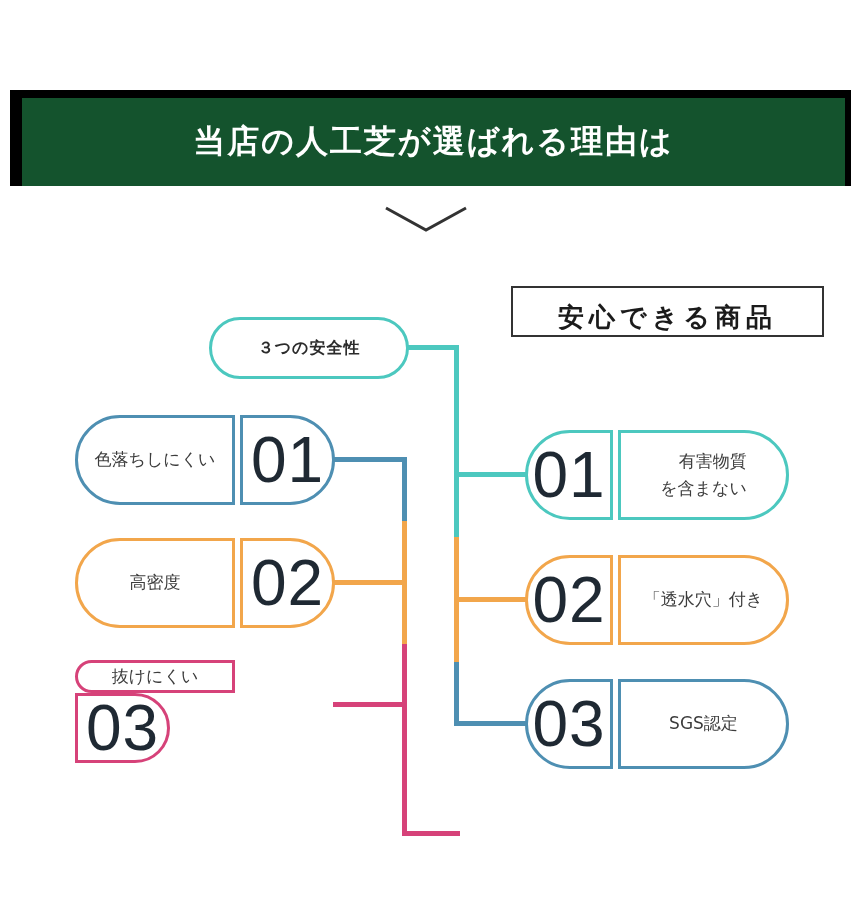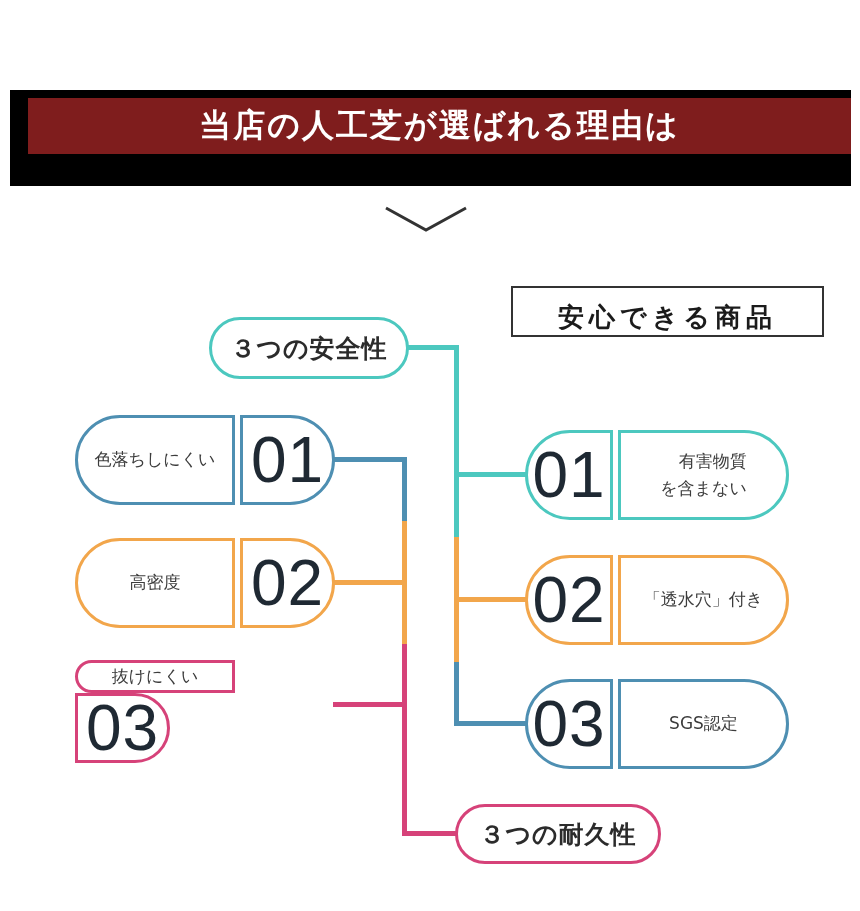--- a/index.html
+++ b/index.html
@@ -1,35 +1,35 @@
 <!DOCTYPE html>
 <html><head>
 <meta charset="utf-8">
 <style>
   * { margin:0; padding:0; box-sizing:border-box; }
   body { background:#fff; font-family:"DejaVu Sans","Liberation Sans",sans-serif; }
   .stage { position:relative; width:860px; height:911px; margin:0 auto; background:#fff; overflow:hidden; }
 
   
   .banner-back { position:absolute; left:10px; top:90px; width:841px; height:96px; background:#000; }
-  .banner { position:absolute; left:28px; top:98px; width:823px; height:56px; background:#7f1d1d;
+  .banner { position:absolute; left:22px; top:98px; width:823px; height:88px; background:#14532d;
             display:flex; align-items:center; justify-content:center; }
   .banner-title { color:#ffffff; font-size:32px; font-weight:bold; letter-spacing:2px; white-space:nowrap; }
 
   
   .chevron { position:absolute; left:383px; top:202px; }
 
   
   .safe-box { position:absolute; left:511px; top:286px; width:313px; height:51px; border:2px solid #333;
               background:#fff; display:flex; align-items:flex-end; justify-content:center; }
   .safe-box span { font-size:26px; font-weight:600; letter-spacing:5px; color:#1b1b1b; white-space:nowrap; }
 
   
   .group-pill { position:absolute; background:#fff; display:flex; align-items:center; justify-content:center; z-index:3; }
-  .group-pill span { font-size:25px; font-weight:bold; letter-spacing:1px; color:#2b2b2b; white-space:nowrap; }
+  .group-pill span { font-size:16px; font-weight:bold; letter-spacing:1px; color:#2b2b2b; white-space:nowrap; }
   .safety-pill { left:209px; top:317px; width:200px; height:62px; border:3px solid #4cc8bf; border-radius:34px; }
   .durability-pill { left:455px; top:804px; width:206px; height:60px; border:3px solid #d64279; border-radius:32px; }
 
   
   .conn { position:absolute; z-index:1; }
   .bg-teal   { background:#4cc8bf; }
   .bg-blue   { background:#4e8fb2; }
   .bg-orange { background:#f2a64b; }
   .bg-pink   { background:#d64279; }
 
@@ -88,23 +88,20 @@
   <div class="conn bg-orange" style="left:333px;top:580px;width:72px;height:5px;"></div>
   <div class="conn bg-pink" style="left:333px;top:702px;width:72px;height:5px;"></div>
   <div class="conn bg-blue" style="left:402px;top:457px;width:5px;height:64px;"></div>
   <div class="conn bg-orange" style="left:402px;top:521px;width:5px;height:123px;"></div>
   <div class="conn bg-pink" style="left:402px;top:644px;width:5px;height:192px;"></div>
   <div class="conn bg-pink" style="left:402px;top:831px;width:58px;height:5px;"></div>
 
   <div class="group-pill safety-pill">
     <span>３つの安全性</span>
   </div>
-  <div class="group-pill durability-pill">
-    <span>３つの耐久性</span>
-  </div>
 
   <div class="pill left-pill blue" id="lp1">
     <div class="pill-seg seg-text">
       <div>
         <span class="tline">色落ちしにくい</span>
       </div>
     </div>
     <div class="pill-seg seg-num">01</div>
   </div>
 

